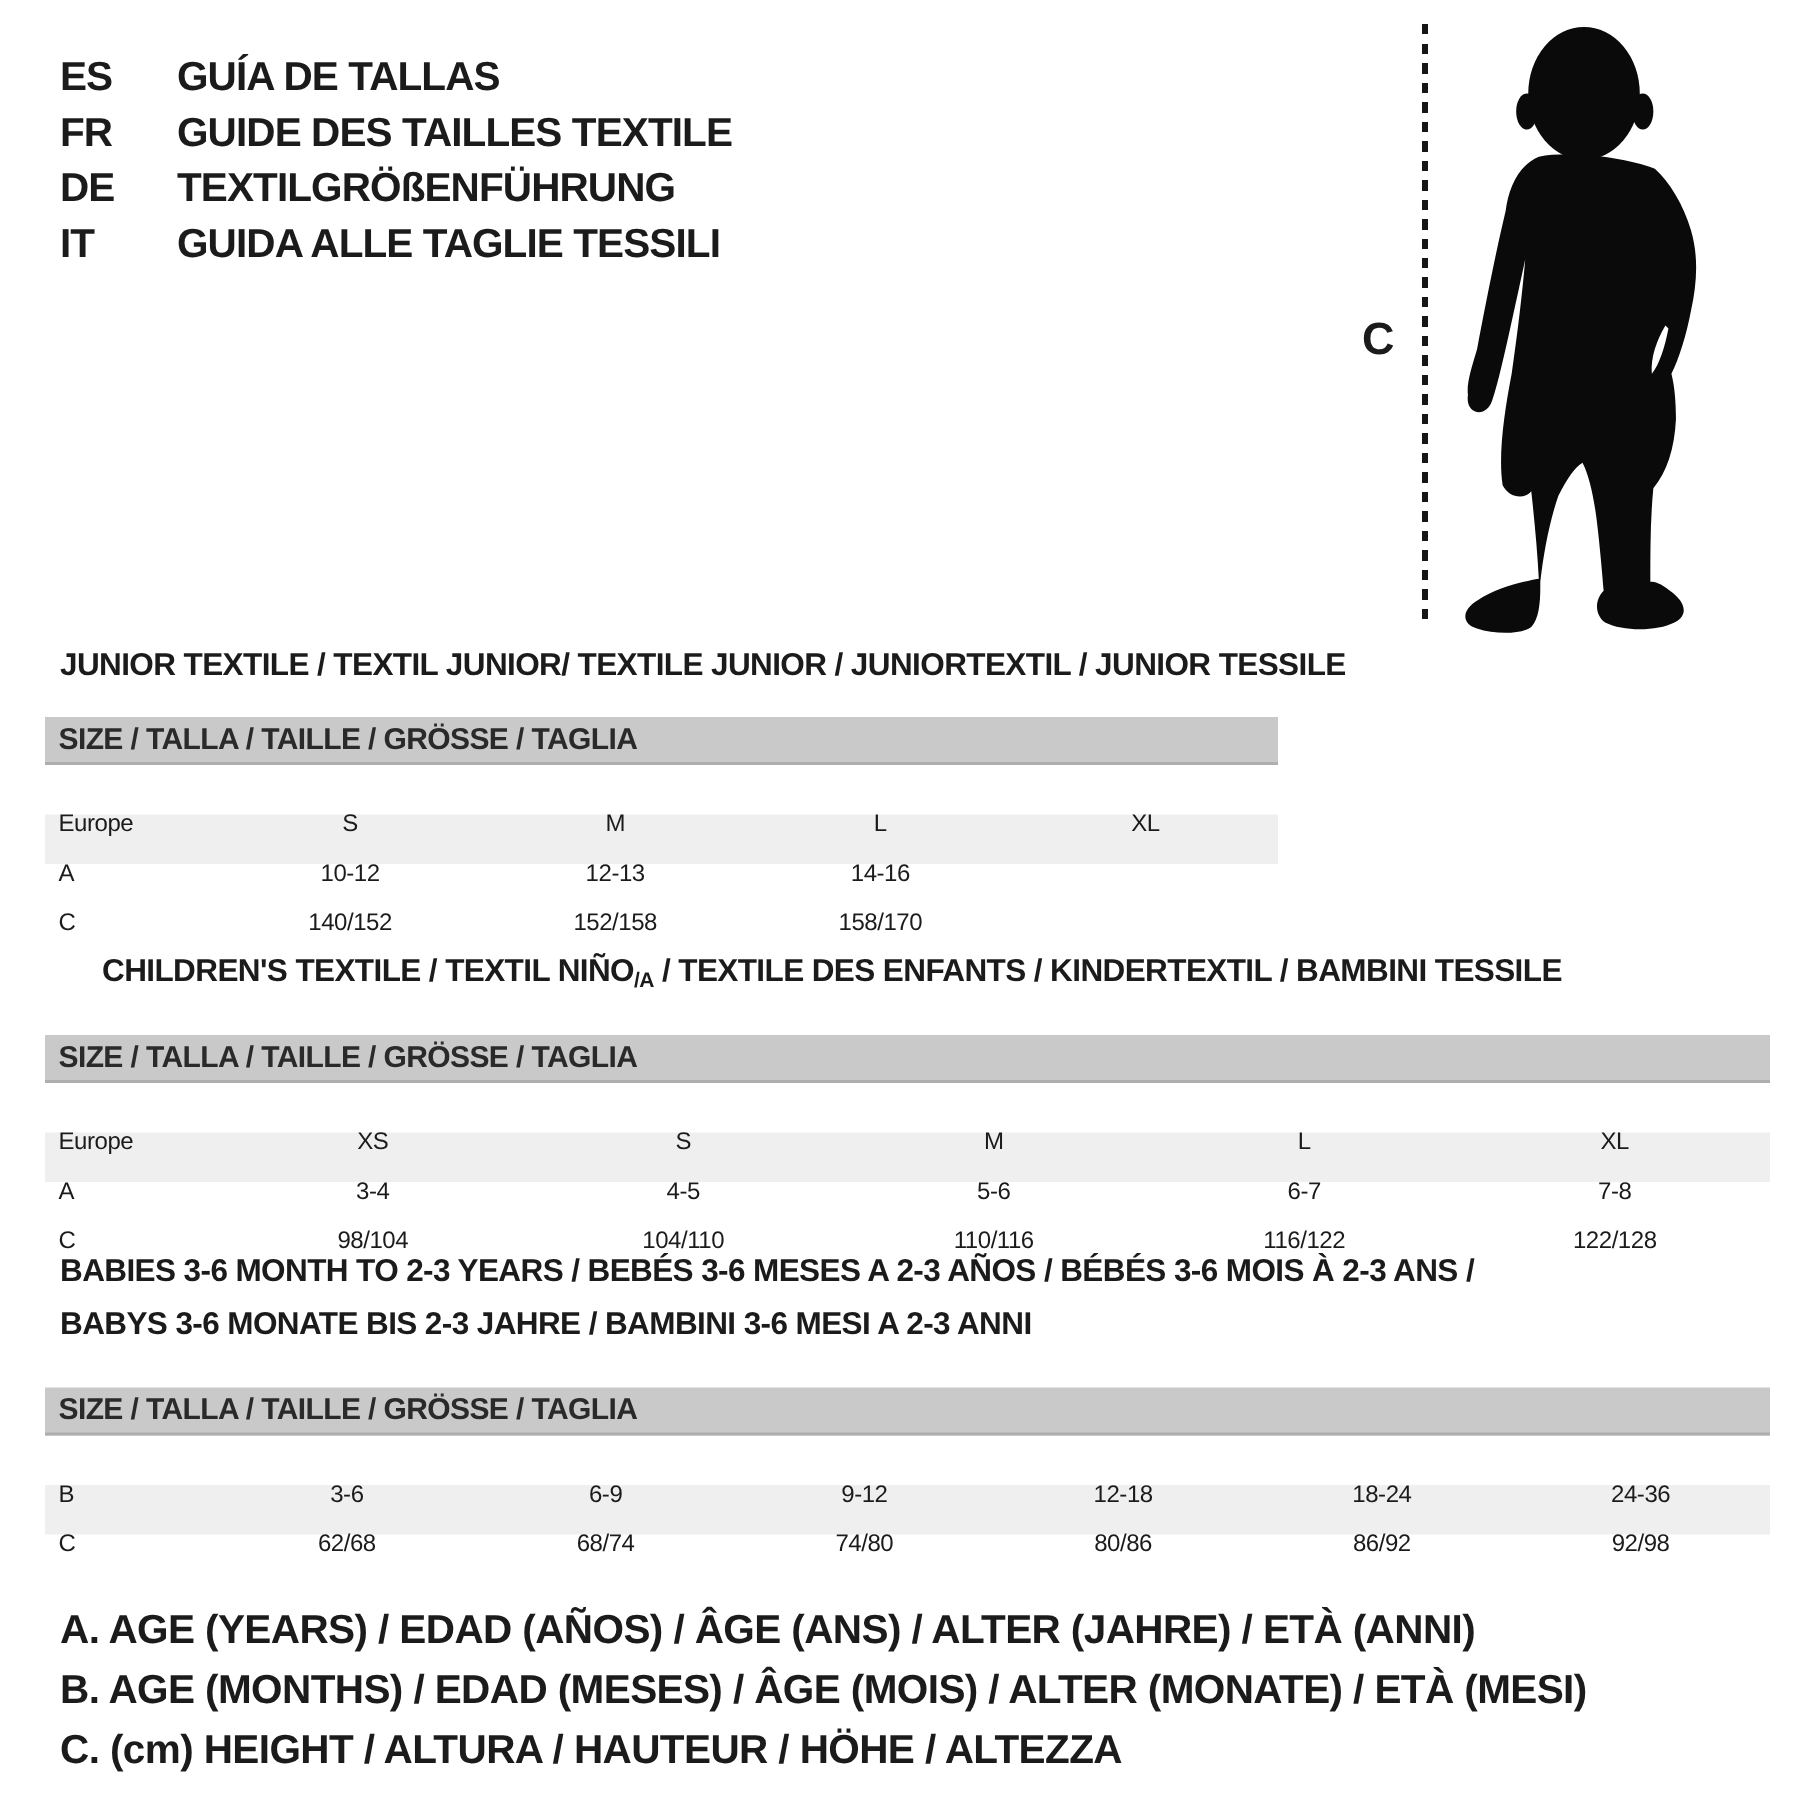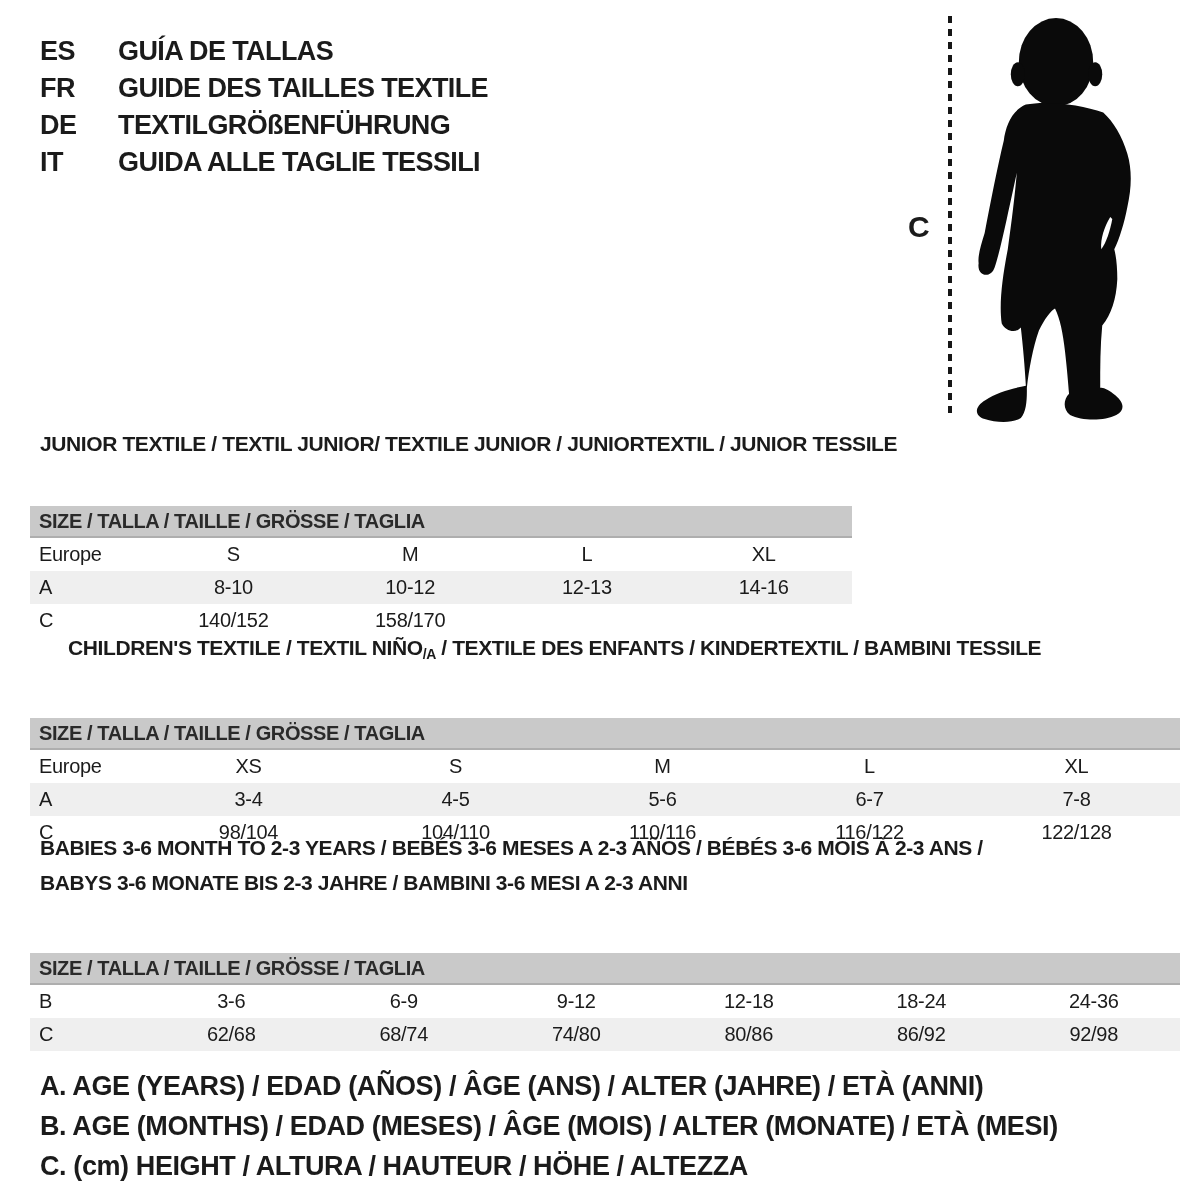--- a/index.html
+++ b/index.html
@@ -23,25 +23,25 @@
 
   
   .sec-title{font-size:21px;font-weight:700;letter-spacing:-0.4px;white-space:nowrap;}
   .sub-a{font-size:14px;vertical-align:-4px;font-weight:700;}
 
   
   .tbl{left:30px;}
   .tbl-head{
     background:#c9c9c9;border-bottom:2px solid #aeaeae;
     height:30px;line-height:30px;padding-left:9px;
-    font-size:20px;font-weight:700;letter-spacing:-0.4px;color:#2a2a2a;margin-top:28px;
+    font-size:20px;font-weight:700;letter-spacing:-0.4px;color:#2a2a2a;
   }
   .trow{display:grid;grid-template-columns:115px repeat(var(--cols),1fr);height:33px;line-height:33px;}
   .trow.shaded{background:#efefef;}
-  .tcell{font-size:20px;letter-spacing:-0.3px;text-align:center;white-space:nowrap;}
+  .tcell{font-size:16px;letter-spacing:-0.3px;text-align:center;white-space:nowrap;margin-top:23px;}
   .tcell.tlabel{text-align:left;padding-left:9px;}
   .w-junior{width:822px;}
   .w-wide{width:1150px;}
 
   
   .legend{left:40px;top:1066px;}
   .legend-line{font-size:27px;font-weight:700;letter-spacing:-0.4px;line-height:40px;white-space:nowrap;}
 </style>
 </head>
 <body>
@@ -94,28 +94,28 @@
     <div class="tbl-head">SIZE / TALLA / TAILLE / GRÖSSE / TAGLIA</div>
     <div class="trow">
       <div class="tcell tlabel">Europe</div>
       <div class="tcell">S</div>
       <div class="tcell">M</div>
       <div class="tcell">L</div>
       <div class="tcell">XL</div>
     </div>
     <div class="trow shaded">
       <div class="tcell tlabel">A</div>
-      <div class="tcell">8-10</div>
       <div class="tcell">10-12</div>
       <div class="tcell">12-13</div>
       <div class="tcell">14-16</div>
     </div>
     <div class="trow">
       <div class="tcell tlabel">C</div>
       <div class="tcell">140/152</div>
+      <div class="tcell">152/158</div>
       <div class="tcell">158/170</div>
     </div>
   </div>
 
 <div class="abs sec-title" style="left:40px;top:636px;margin-left:28px;">
   <span>CHILDREN'S TEXTILE / TEXTIL NIÑO</span><span class="sub-a">/A</span><span> / TEXTILE DES ENFANTS / KINDERTEXTIL / BAMBINI TESSILE</span>
 </div>
 <div class="abs tbl w-wide" style="top: 690px; --cols: 5;">
     <div class="tbl-head">SIZE / TALLA / TAILLE / GRÖSSE / TAGLIA</div>
     <div class="trow">

